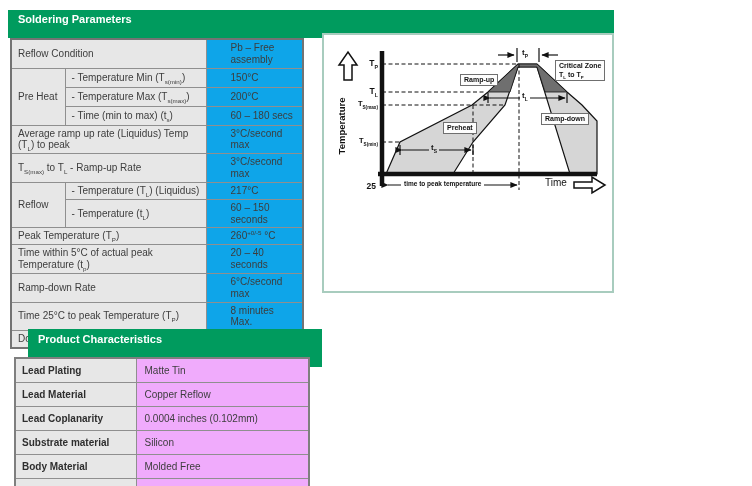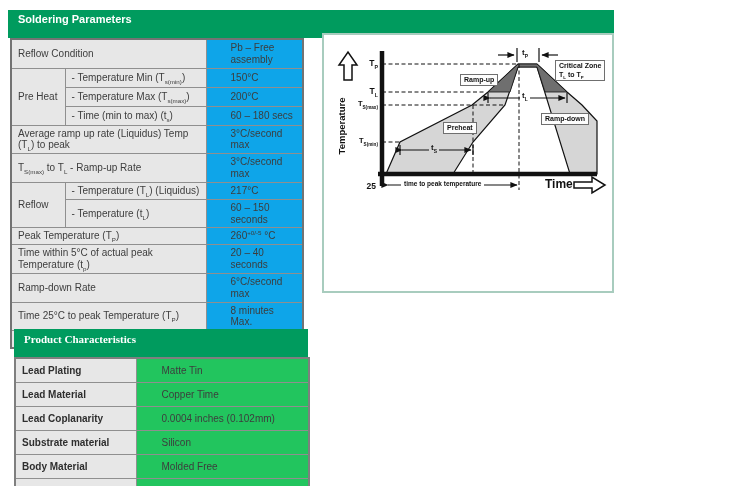--- a/index.html
+++ b/index.html
@@ -10,54 +10,54 @@
   }
   sub{font-size:0.62em;line-height:0;}
   sup{font-size:0.62em;line-height:0;vertical-align:super;}
 
   
   .banner{
     position:absolute;background:#009b5e;color:#ffffff;font-weight:bold;
     font-size:11px;line-height:19px;padding-left:10px;box-sizing:border-box;
   }
   .banner1{left:8px;top:10px;width:606px;height:28px;}
-  .banner2{left:14px;top:329px;width:294px;height:38px;line-height:21px;font-family:Liberation Serif, serif;}
+  .banner2{left:28px;top:329px;width:294px;height:38px;line-height:21px;}
 
   
   table{border-collapse:collapse;position:absolute;table-layout:fixed;}
   td{border:1px solid #8f8f8f;font-size:10px;vertical-align:middle;
      padding:2px 4px 2px 6px;line-height:1.18;}
   .sold{left:10px;top:38px;width:292px;border:2px solid #737373;}
   .sold .lab{background:#e7e7e7;color:#3d3d3d;}
   .sold .val{background:#0ea5e9;color:#3d3d3d;padding-left:24px;}
   .sold col.c1{width:54px;} .sold col.c2{width:141px;} .sold col.c3{width:97px;}
   .r24{height:24px;} .r19{height:19px;} .r26{height:26px;} .r17{height:17px;}
   .r16{height:16px;} .r15{height:15px;}
 
   .prod{left:14px;top:357px;width:294px;border:2px solid #7f7f7f;}
   .prod col.c1{width:121px;} .prod col.c2{width:173px;}
   .prod .lab{background:#e7e7e7;font-weight:bold;color:#2e2e2e;height:19px;}
-  .prod .val{background:#22c55e;padding-left:25px;}
+  .prod .val{background:#f0abfc;padding-left:8px;}
 
   
   .panel{
     position:absolute;left:322px;top:33px;width:292px;height:260px;
     border:2px solid #a8ccbe;background:#ffffff;box-sizing:border-box;
   }
   .panel svg{position:absolute;left:0;top:0;}
   .dlabel{position:absolute;color:#111;white-space:nowrap;}
   .ytick{left:8px;width:46px;text-align:right;font-weight:bold;font-size:8.5px;}
   .boxed{
     border:1px solid #6f6f6f;background:#fdfdfd;font-weight:bold;font-size:7px;
     padding:1px 3px;line-height:8px;
   }
   .meas{font-weight:bold;font-size:8px;text-align:center;}
   .whitebg{background:#ffffff;padding:0 2px;}
   .graybg{background:#d6d6d6;padding:0 2px;}
-  .timeword{font-weight:bold;font-size:12px;text-align:center;}
+  .timeword{font-weight:normal;font-size:10px;text-align:center;}
   .ttp{font-weight:bold;font-size:6.5px;background:#ffffff;padding:0 3px;}
   .templabel{
     font-weight:bold;font-size:9.5px;text-align:center;width:90px;height:14px;
     transform:rotate(-90deg);
   }
 </style>
 </head>
 <body>
 
 <div class="banner banner1">Soldering Parameters</div>
@@ -204,21 +204,21 @@
       <col class="c1">
       <col class="c2">
     </colgroup>
   <tbody>
       <tr>
     <td class="lab">Lead Plating</td>
     <td class="val">Matte Tin</td>
   </tr>
   <tr>
     <td class="lab">Lead Material</td>
-    <td class="val">Copper Time</td>
+    <td class="val">Copper Reflow</td>
   </tr>
   <tr>
     <td class="lab">Lead Coplanarity</td>
     <td class="val">0.0004 inches (0.102mm)</td>
   </tr>
   <tr>
     <td class="lab">Substrate material</td>
     <td class="val">Silicon</td>
   </tr>
   <tr>

